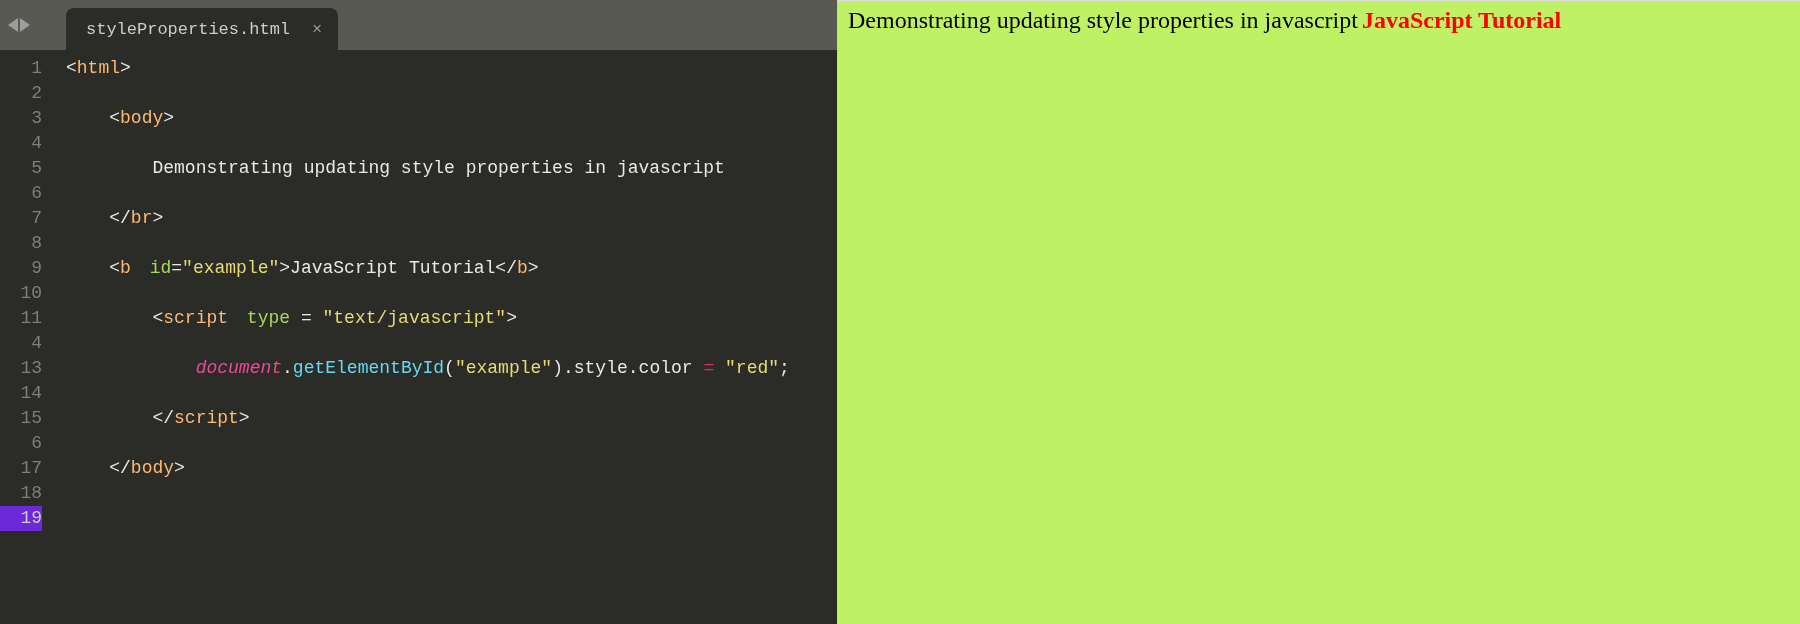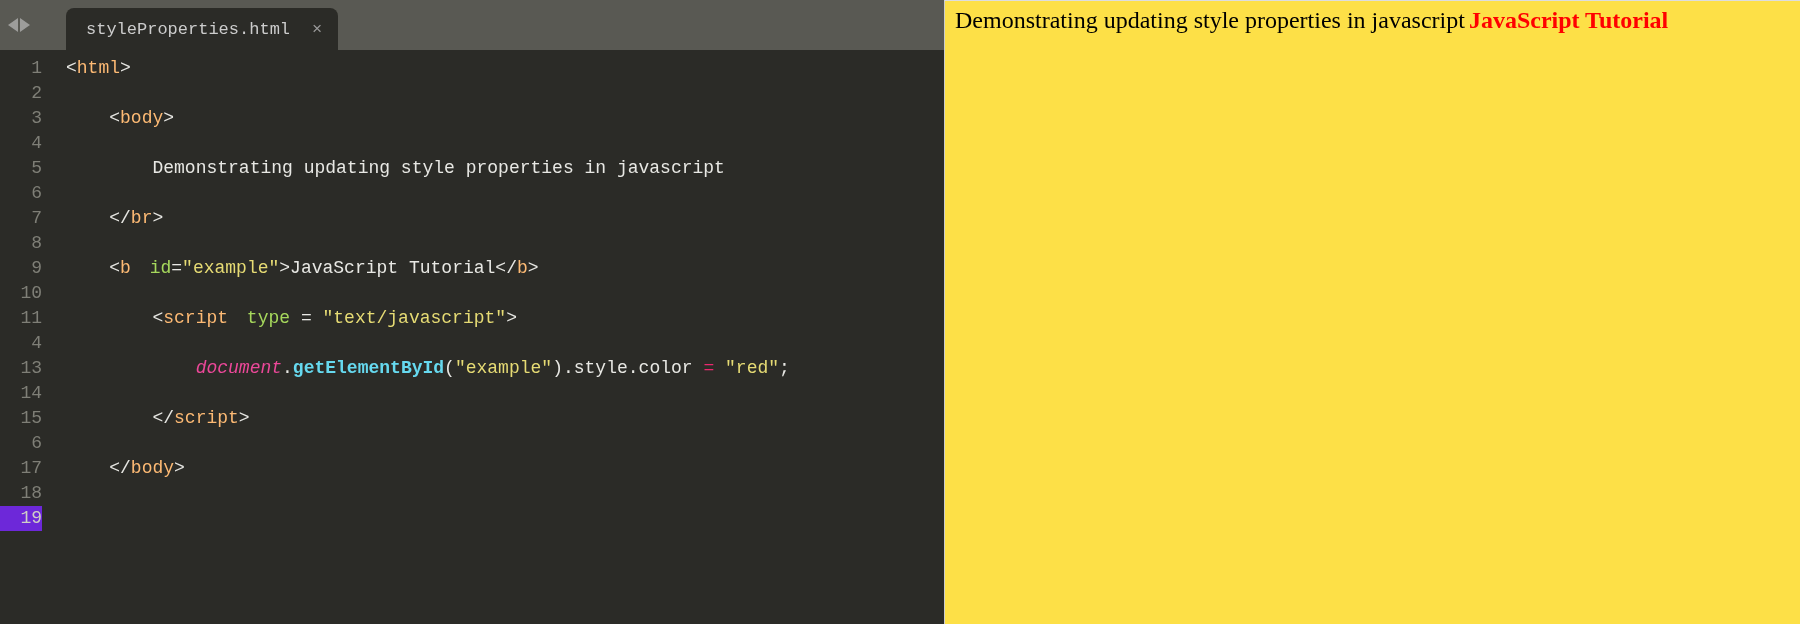--- a/index.html
+++ b/index.html
@@ -1,19 +1,19 @@
 <!DOCTYPE html>
 <html><head>
   <meta charset="utf-8">
   <style>
     * { margin: 0; padding: 0; box-sizing: border-box; }
     body { font-family: Menlo, Monaco, 'Courier New', monospace; display: flex; height: 624px; width: 1800px; overflow: hidden; }
     
-    .editor-pane { width: 944px; background: #2b2b27; display: flex; flex-direction: column; }
-    .preview-pane { flex: 1; background: #fde047; border-top: 1px solid #ddd; border-left: 1px solid #ccc; padding: 4px 10px; font-family: 'Times New Roman', Times, serif; }
+    .editor-pane { width: 837px; background: #2b2b27; display: flex; flex-direction: column; }
+    .preview-pane { flex: 1; background: #bef264; border-top: 1px solid #ddd; border-left: 1px solid #ccc; padding: 4px 10px; font-family: 'Times New Roman', Times, serif; }
     
     .tab-bar { height: 50px; background: #595953; display: flex; align-items: flex-end; position: relative; }
     .nav-arrows { display: flex; align-items: center; padding: 0 8px; height: 100%; gap: 2px;}
     .arrow-icon { width: 0; height: 0; border-top: 7px solid transparent; border-bottom: 7px solid transparent; opacity: 0.7; cursor: pointer; }
     .arrow-left { border-right: 10px solid #bbb; }
     .arrow-right { border-left: 10px solid #bbb; }
     
     .tab { background: #2b2b27; color: #ccc; padding: 10px 16px 10px 20px; font-size: 17px; display: flex; align-items: center; gap: 22px; border-top-left-radius: 8px; border-top-right-radius: 8px; margin-left: 28px; cursor: pointer; height: 42px;}
     .tab .close-icon { font-size: 17px; color: #999; cursor: pointer; font-weight: normal; }
     
@@ -25,21 +25,21 @@
     .code { flex: 1; color: #e8e8e4; padding-left: 14px; }
     .code .line { height: 25px; white-space: pre; }
     .code .line.current { background: #3a3a35; }
     
     .c-tag { color: #fdba74; }
     .c-attr { color: #a6d85c; margin-left: 8px; }
     .c-str { color: #e6db74; }
     .c-punct { color: #e8e8e4; }
     .c-op { color: #e8296e; }
     .c-obj { color: #ec4899; font-style: italic; }
-    .c-method { color: #66d9ef; font-weight: bold; }
+    .c-method { color: #66d9ef; }
     
     .preview-text { font-size: 24px; color: #000; line-height: 1.25; }
     .preview-bold { font-size: 24px; font-weight: bold; line-height: 1.25; }
   </style>
 </head>
 <body>
 
 <div class="editor-pane">
   <div class="tab-bar">
     <div class="nav-arrows">

